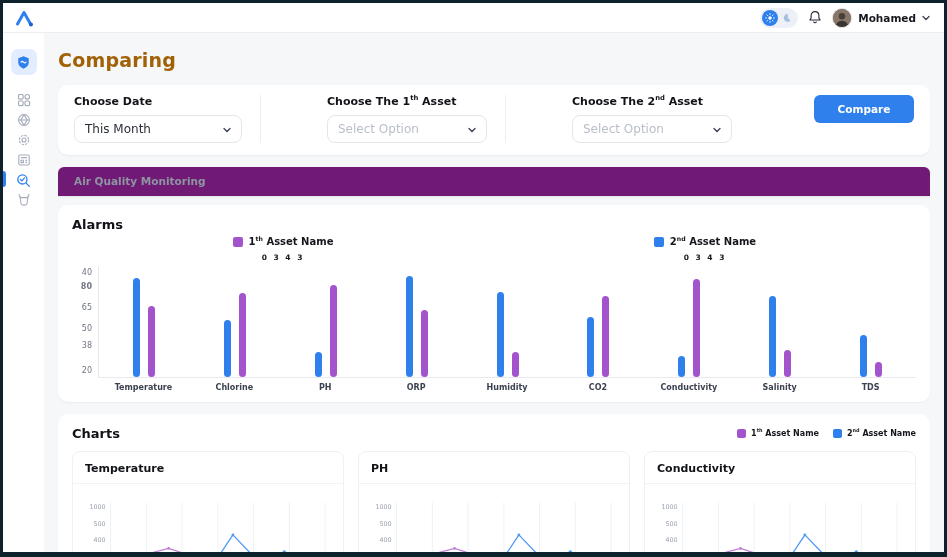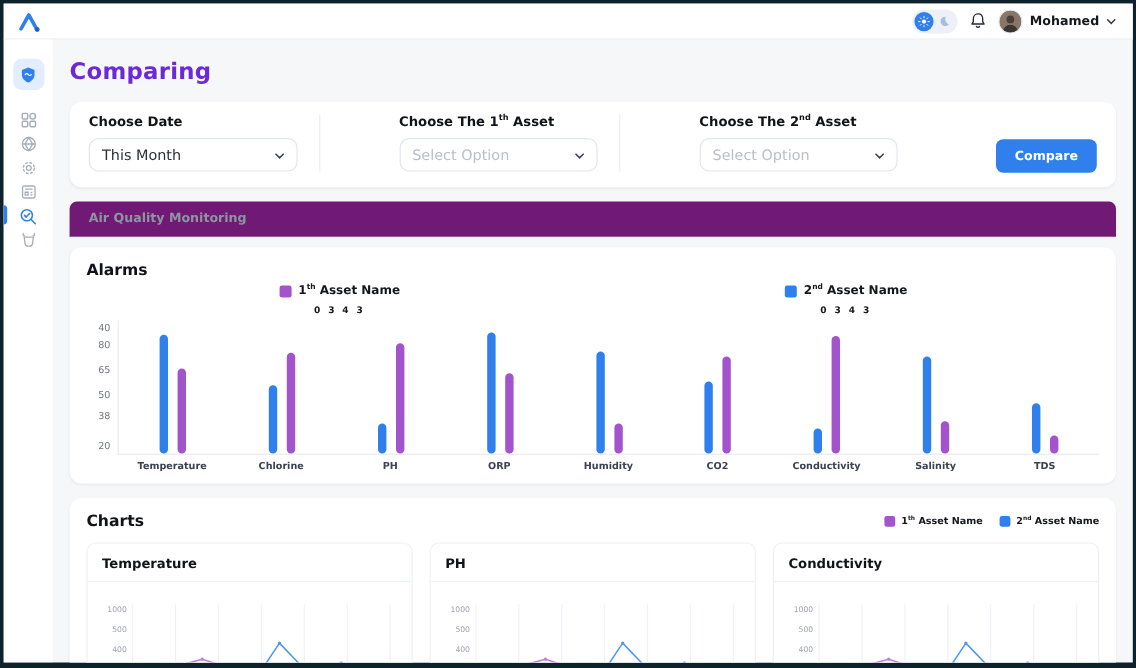--- a/index.html
+++ b/index.html
@@ -20,35 +20,35 @@
   .user-name { font-size:10.5px; font-weight:700; color:#16181d; }
 
   
   .shell { flex:1; display:flex; min-height:0; }
   .sidebar { width:41px; background:#fff; flex:none; position:relative; display:flex; flex-direction:column; align-items:center; padding-top:16px; }
   .side-active-box { width:26px; height:26px; border-radius:7px; background:#e2eeff; display:flex; align-items:center; justify-content:center; margin-bottom:15px; cursor:pointer; }
   .side-item { width:100%; height:20px; display:flex; align-items:center; justify-content:center; position:relative; cursor:pointer; }
   .side-indicator { position:absolute; left:0; top:1px; width:3px; height:16px; border-radius:0 3px 3px 0; background:#2f80ed; }
 
   .main { flex:1; padding:10px 14px 0 14px; min-width:0; }
-  .page-title { font-size:19px; font-weight:800; color:#6d28d9; letter-spacing:.2px; margin:6px 0 14px 0; }
+  .page-title { font-size:19px; font-weight:800; color:#a16207; letter-spacing:.2px; margin:6px 0 14px 0; }
 
   
   .card { background:#fff; border-radius:10px; box-shadow:0 1px 2px rgba(16,24,40,.05); }
   .filter-card { display:flex; align-items:flex-start; padding:10px 16px 12px 16px; margin-bottom:12px;gap:48px; }
   .fgroup { display:flex; flex-direction:column; }
   .fgroup.g1 { flex:1.05; padding-right:18px; border-right:1px solid #eceef2; }
   .fgroup.g2 { flex:1;    padding:0 18px;   border-right:1px solid #eceef2; }
   .fgroup.g3 { flex:1;    padding:0 18px 0 18px; }
   .flabel { font-size:11px; font-weight:700; color:#111318; margin-bottom:7px; }
   .select { height:28px; border:1px solid #e3e6eb; border-radius:8px; display:flex; align-items:center; padding:0 10px; font-size:12px; cursor:pointer; background:#fff; }
   .select .val { color:#2b2f38; }
   .select .ph { color:#b9bfc9; }
   .select .chev { margin-left:auto; }
-  .btn-compare { margin-left:16px; margin-top:21px; width:84px; height:28px; border:none; border-radius:6px; background:#2f80ed; color:#fff; font-size:10.5px; font-weight:600; font-family:inherit; cursor:pointer; flex:none; }
+  .btn-compare { margin-left:16px; width:100px; height:28px; border:none; border-radius:6px; background:#2f80ed; color:#fff; font-size:10.5px; font-weight:600; font-family:inherit; cursor:pointer; flex:none; }
 
   
   .tabs { background:#701a75; border-radius:6px 6px 0 0; border-bottom:1px solid #e7eaee; height:30px; display:flex; align-items:stretch; padding:0 10px; margin-bottom:8px; box-shadow:0 1px 2px rgba(16,24,40,.03); }
   .tab { display:flex; align-items:center; padding:0 6px; margin-right:24px; font-size:10.5px; font-weight:600; color:#8d95a3; cursor:pointer; border-bottom:2px solid transparent; }
   .tab.active { color:#4a90f4; border-bottom-color:#4a90f4; }
 
   
   .alarms-card { padding:12px 14px 10px 14px; margin-bottom:12px; }
   .sec-title { font-size:13px; font-weight:800; color:#111318; }
   .legend-row { display:flex; margin-top:4px; }
@@ -264,21 +264,21 @@
               <div class="legend-item">
                 <span class="legend-sq" style="background:#2f80ed"></span>
                 <span><span>2</span><sup class="ord">nd</sup><span> Asset Name</span></span>
               </div>
               <span class="legend-counts">0 3 4 3</span>
             </div>
           </div>
           <div class="barchart">
             <div class="yaxis" id="bar-yaxis">
                 <span style="bottom: 101px;">40</span>
-                <span style="bottom: 87px;">80</span>
+                <span style="bottom: 87px; font-weight: bold;">80</span>
                 <span style="bottom: 66px;">65</span>
                 <span style="bottom: 45px;">50</span>
                 <span style="bottom: 28px;">38</span>
                 <span style="bottom: 3px;">20</span>
               </div>
             <div class="plotwrap">
               <div class="plot" id="bar-plot">
                   <div class="bgroup">
                     <div class="bar" title="2nd Asset Name: 86" style="height: 99px; background: rgb(47, 128, 237);"></div>
                     <div class="bar" title="1th Asset Name: 66" style="height: 71px; background: rgb(163, 83, 204);"></div>

